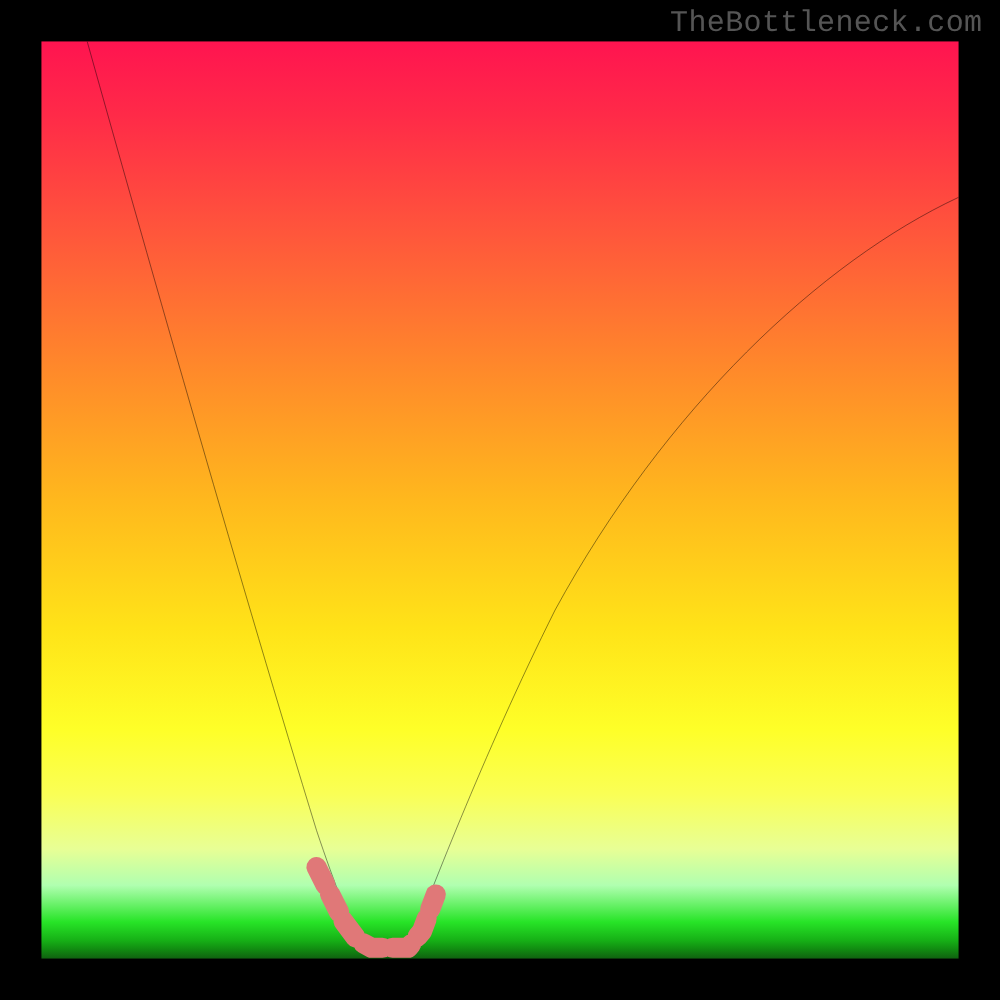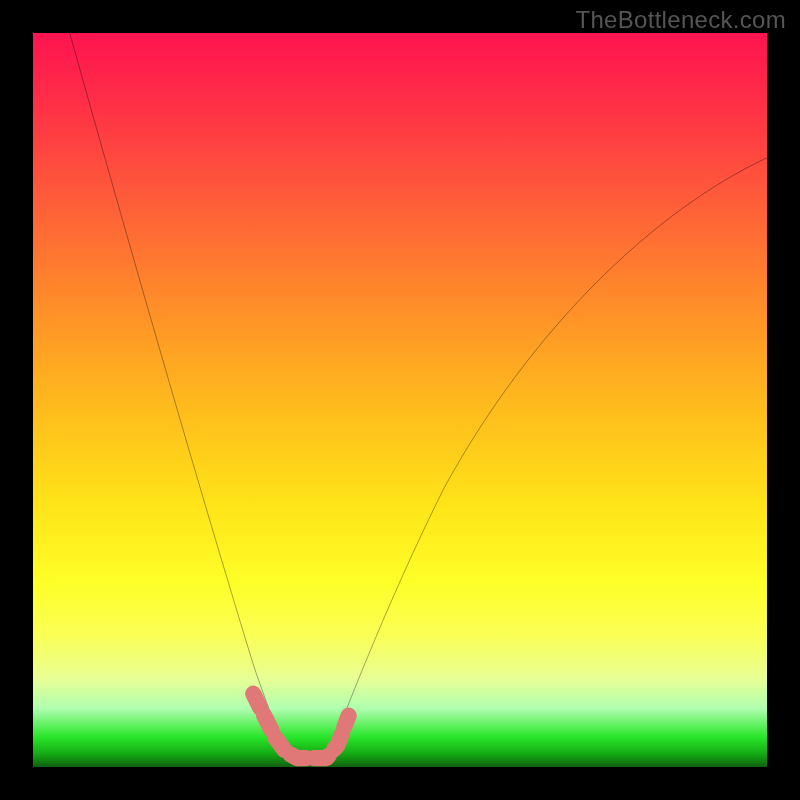--- a/index.html
+++ b/index.html
@@ -12,20 +12,21 @@
   }
   .watermark {
     position: absolute;
     top: 6px;
     right: 14px;
     font-size: 24px;
     font-weight: 500;
     color: #555;
     letter-spacing: 0.3px;
     z-index: 10;
+    font-family: Liberation Mono, monospace;
   }
   .plot-area {
     position: absolute;
     left: 33px;
     top: 33px;
     width: 734px;
     height: 734px;
     overflow: hidden;
   }
   .gradient-bg {

